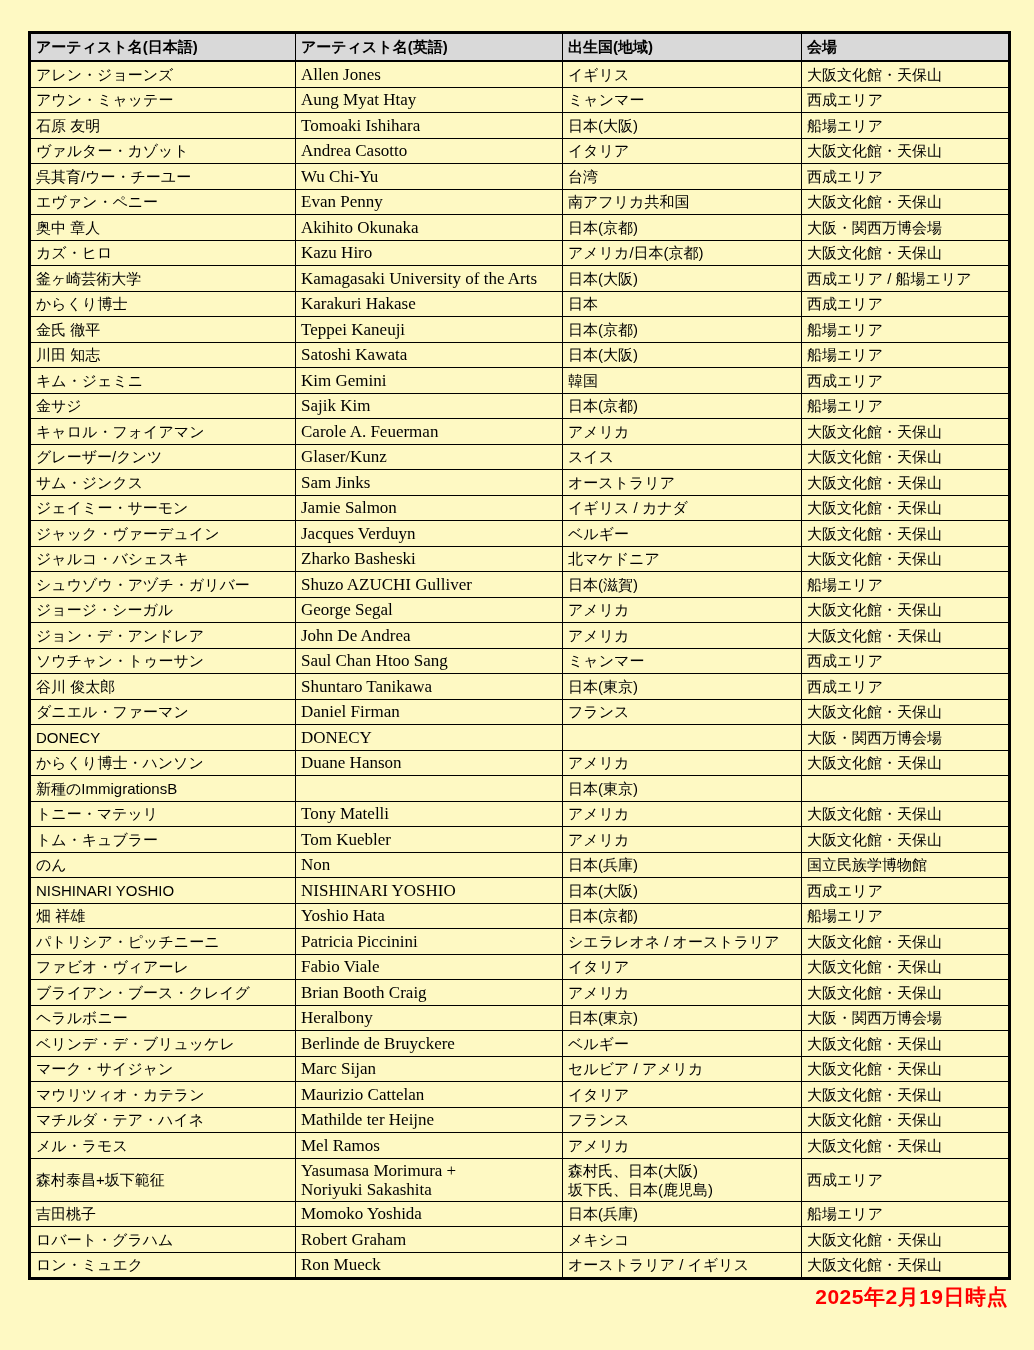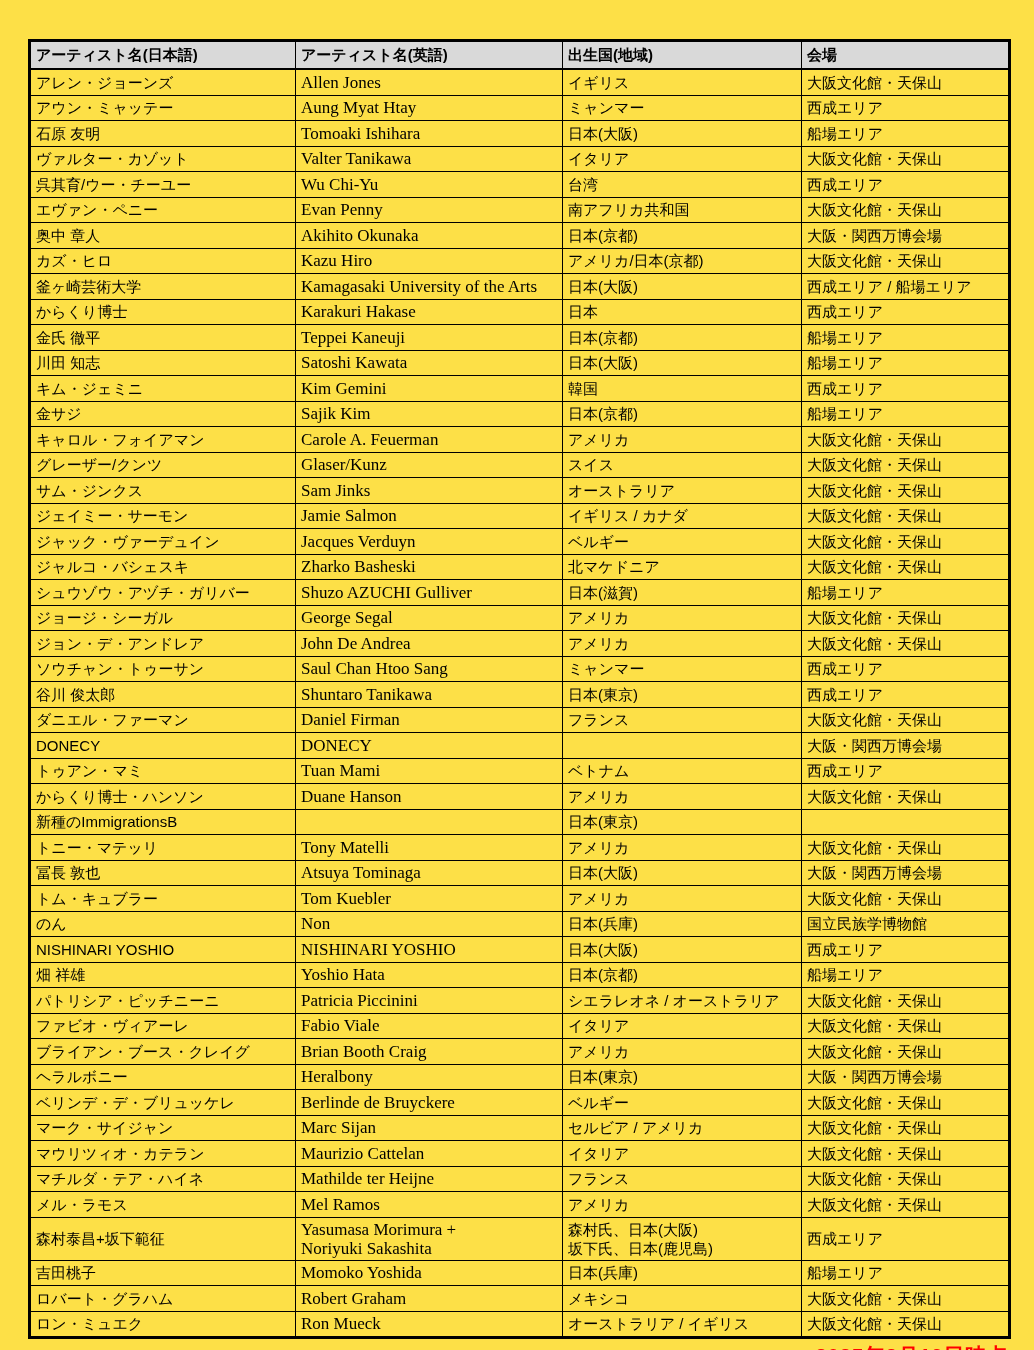--- a/index.html
+++ b/index.html
@@ -4,23 +4,23 @@
 <style>
   html, body {
     margin: 0;
     padding: 0;
     background: #ffffff;
   }
   .page {
     position: relative;
     width: 1034px;
     height: 1350px;
-    background: #fde047;
+    background: #fef9c3;
     box-sizing: border-box;
-    padding: 39px 0 0 28px;
+    padding: 31px 0 0 28px;
     font-family: "Liberation Sans", sans-serif;
     color: #000000;
   }
   table.artist-table {
     width: 980px;
     border-collapse: collapse;
     table-layout: fixed;
     border: 3px solid #000000;
   }
   col.c-jp   { width: 266px; }
@@ -104,21 +104,21 @@
     <td class="jp">西成エリア</td>
   </tr>
         <tr>
     <td class="jp">石原 友明</td>
     <td class="en">Tomoaki Ishihara</td>
     <td class="jp">日本(大阪)</td>
     <td class="jp">船場エリア</td>
   </tr>
         <tr>
     <td class="jp">ヴァルター・カゾット</td>
-    <td class="en">Valter Tanikawa</td>
+    <td class="en">Andrea Casotto</td>
     <td class="jp">イタリア</td>
     <td class="jp">大阪文化館・天保山</td>
   </tr>
         <tr>
     <td class="jp">呉其育/ウー・チーユー</td>
     <td class="en">Wu Chi-Yu</td>
     <td class="jp">台湾</td>
     <td class="jp">西成エリア</td>
   </tr>
         <tr>
@@ -247,48 +247,36 @@
     <td class="jp">フランス</td>
     <td class="jp">大阪文化館・天保山</td>
   </tr>
         <tr>
     <td class="jp">DONECY</td>
     <td class="en">DONECY</td>
     <td class="jp"></td>
     <td class="jp">大阪・関西万博会場</td>
   </tr>
         <tr>
-    <td class="jp">トゥアン・マミ</td>
-    <td class="en">Tuan Mami</td>
-    <td class="jp">ベトナム</td>
-    <td class="jp">西成エリア</td>
-  </tr>
-        <tr>
     <td class="jp">からくり博士・ハンソン</td>
     <td class="en">Duane Hanson</td>
     <td class="jp">アメリカ</td>
     <td class="jp">大阪文化館・天保山</td>
   </tr>
         <tr>
     <td class="jp">新種のImmigrationsB</td>
     <td class="en"></td>
     <td class="jp">日本(東京)</td>
     <td class="jp"></td>
   </tr>
         <tr>
     <td class="jp">トニー・マテッリ</td>
     <td class="en">Tony Matelli</td>
     <td class="jp">アメリカ</td>
     <td class="jp">大阪文化館・天保山</td>
-  </tr>
-        <tr>
-    <td class="jp">冨長 敦也</td>
-    <td class="en">Atsuya Tominaga</td>
-    <td class="jp">日本(大阪)</td>
-    <td class="jp">大阪・関西万博会場</td>
   </tr>
         <tr>
     <td class="jp">トム・キュブラー</td>
     <td class="en">Tom Kuebler</td>
     <td class="jp">アメリカ</td>
     <td class="jp">大阪文化館・天保山</td>
   </tr>
         <tr>
     <td class="jp">のん</td>
     <td class="en">Non</td>

